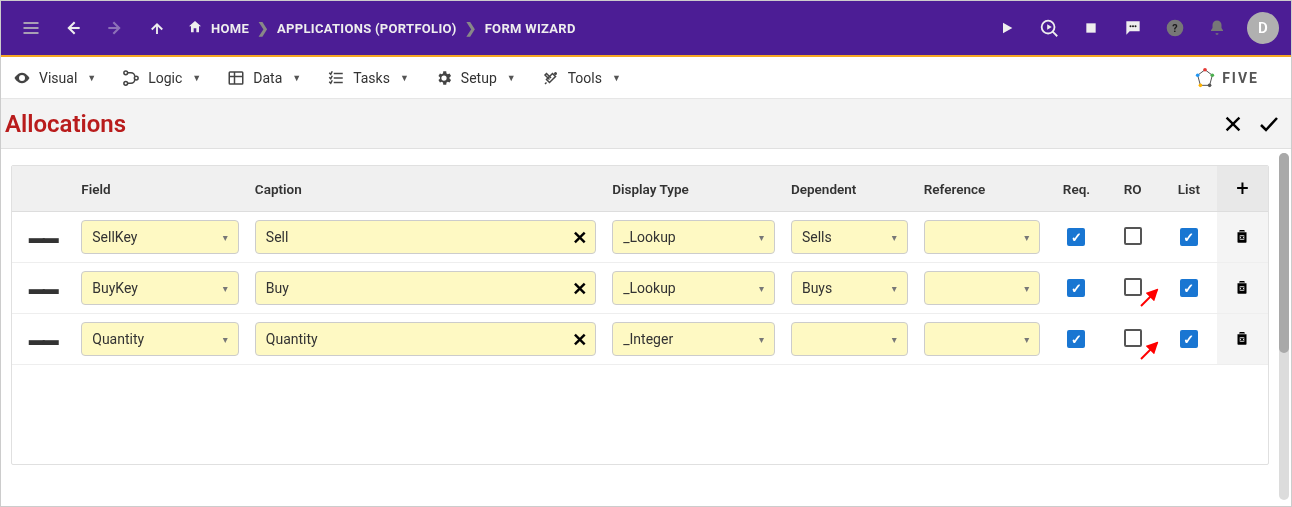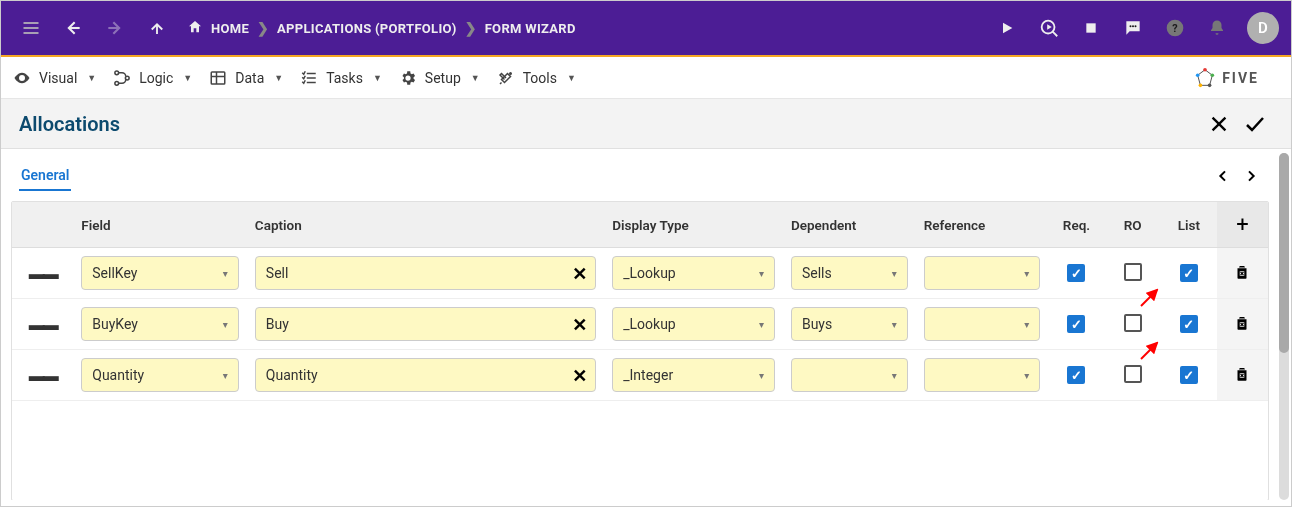--- a/index.html
+++ b/index.html
@@ -8,27 +8,27 @@
   
   .topbar { background:#4c1d95; height:56px; display:flex; align-items:center; padding:0 12px; color:#fff; gap:6px; border-bottom:2px solid #f5a623;}
   .topbar .icon-btn { width:36px; height:36px; display:flex; align-items:center; justify-content:center; color:#ddd; border-radius:50%; cursor:pointer;}
   .breadcrumb{ display:flex; align-items:center; gap:8px; margin-left:6px; font-size:13px; font-weight:700; letter-spacing:.3px;}
   .breadcrumb .bc-item{ color:#eee; cursor:pointer;}
   .breadcrumb .bc-sep{ color:#888; font-size:14px;}
   .topbar .spacer{ flex:1;}
   .avatar{ width:32px; height:32px; border-radius:50%; background:#b0b0b0; color:#fff; display:flex; align-items:center; justify-content:center; font-weight:600; font-size:15px; margin-left:6px; cursor:pointer;}
   
   
-  .toolbar{ height:42px; display:flex; align-items:center; padding:0 12px; gap:17px; border-bottom:1px solid #e6e6e6; background:#fff;}
+  .toolbar{ height:42px; display:flex; align-items:center; padding:0 12px; gap:26px; border-bottom:1px solid #e6e6e6; background:#fff;}
   .tb-item{ display:flex; align-items:center; gap:8px; font-size:14px; color:#333; cursor:pointer;}
   .tb-item .caret{ font-size:9px; color:#555; margin-left:2px;}
   .brand{ margin-left:auto; display:flex; align-items:center; gap:6px; font-weight:700; letter-spacing:2px; color:#555; font-size:14px; padding-right:20px;}
   
   
-  .page-head{ height:50px; background:#f3f3f3; border-bottom:1px solid #e0e0e0; display:flex; align-items:center; padding:0 18px; font-size:20px; font-weight:600; color:#0c4a6e;}
+  .page-head{ height:50px; background:#f3f3f3; border-bottom:1px solid #e0e0e0; display:flex; align-items:center; padding:0 4px; font-size:24px; font-weight:600; color:#b91c1c;}
   .page-head .spacer{flex:1;}
   .ph-icon{ width:36px; height:36px; display:flex; align-items:center; justify-content:center; cursor:pointer; color:#222;}
   
   
   .main{ position:absolute; top:150px; left:0; right:14px; bottom:6px; padding:10px 2px 6px 8px; overflow:hidden;}
   .tab-row{ display:flex; align-items:center; padding:0 10px 6px 10px;}
   .tab{ font-size:14px; font-weight:600; color:#1976d2; padding:6px 2px; border-bottom:2px solid #1976d2; cursor:pointer;}
   .tab-row .spacer{flex:1;}
   .nav-arrow{ width:28px; height:28px; display:flex; align-items:center; justify-content:center; color:#222; cursor:pointer;}
   
@@ -233,34 +233,20 @@
       </svg>
   </div>
   <div class="ph-icon">
     <svg width="24" height="24" viewBox="0 0 24 24" fill="none" stroke="#000" stroke-width="2.5">
         <polyline points="4 13 9 18 20 6"></polyline>
       </svg>
   </div>
 </div>
 
 <div class="main">
-  <div class="tab-row">
-    <div class="tab">General</div>
-    <div class="spacer"></div>
-    <div class="nav-arrow">
-        <svg width="16" height="16" viewBox="0 0 24 24" fill="none" stroke="#000" stroke-width="3">
-          <polyline points="15 5 8 12 15 19"></polyline>
-        </svg>
-      </div>
-    <div class="nav-arrow">
-        <svg width="16" height="16" viewBox="0 0 24 24" fill="none" stroke="#000" stroke-width="3">
-          <polyline points="9 5 16 12 9 19"></polyline>
-        </svg>
-      </div>
-  </div>
 
   <div class="grid-wrap">
     <table class="grid">
       <colgroup>
         <col class="col-drag">
           <col class="col-field">
           <col class="col-caption">
           <col class="col-disp">
           <col class="col-ref">
           <col class="col-dep">

